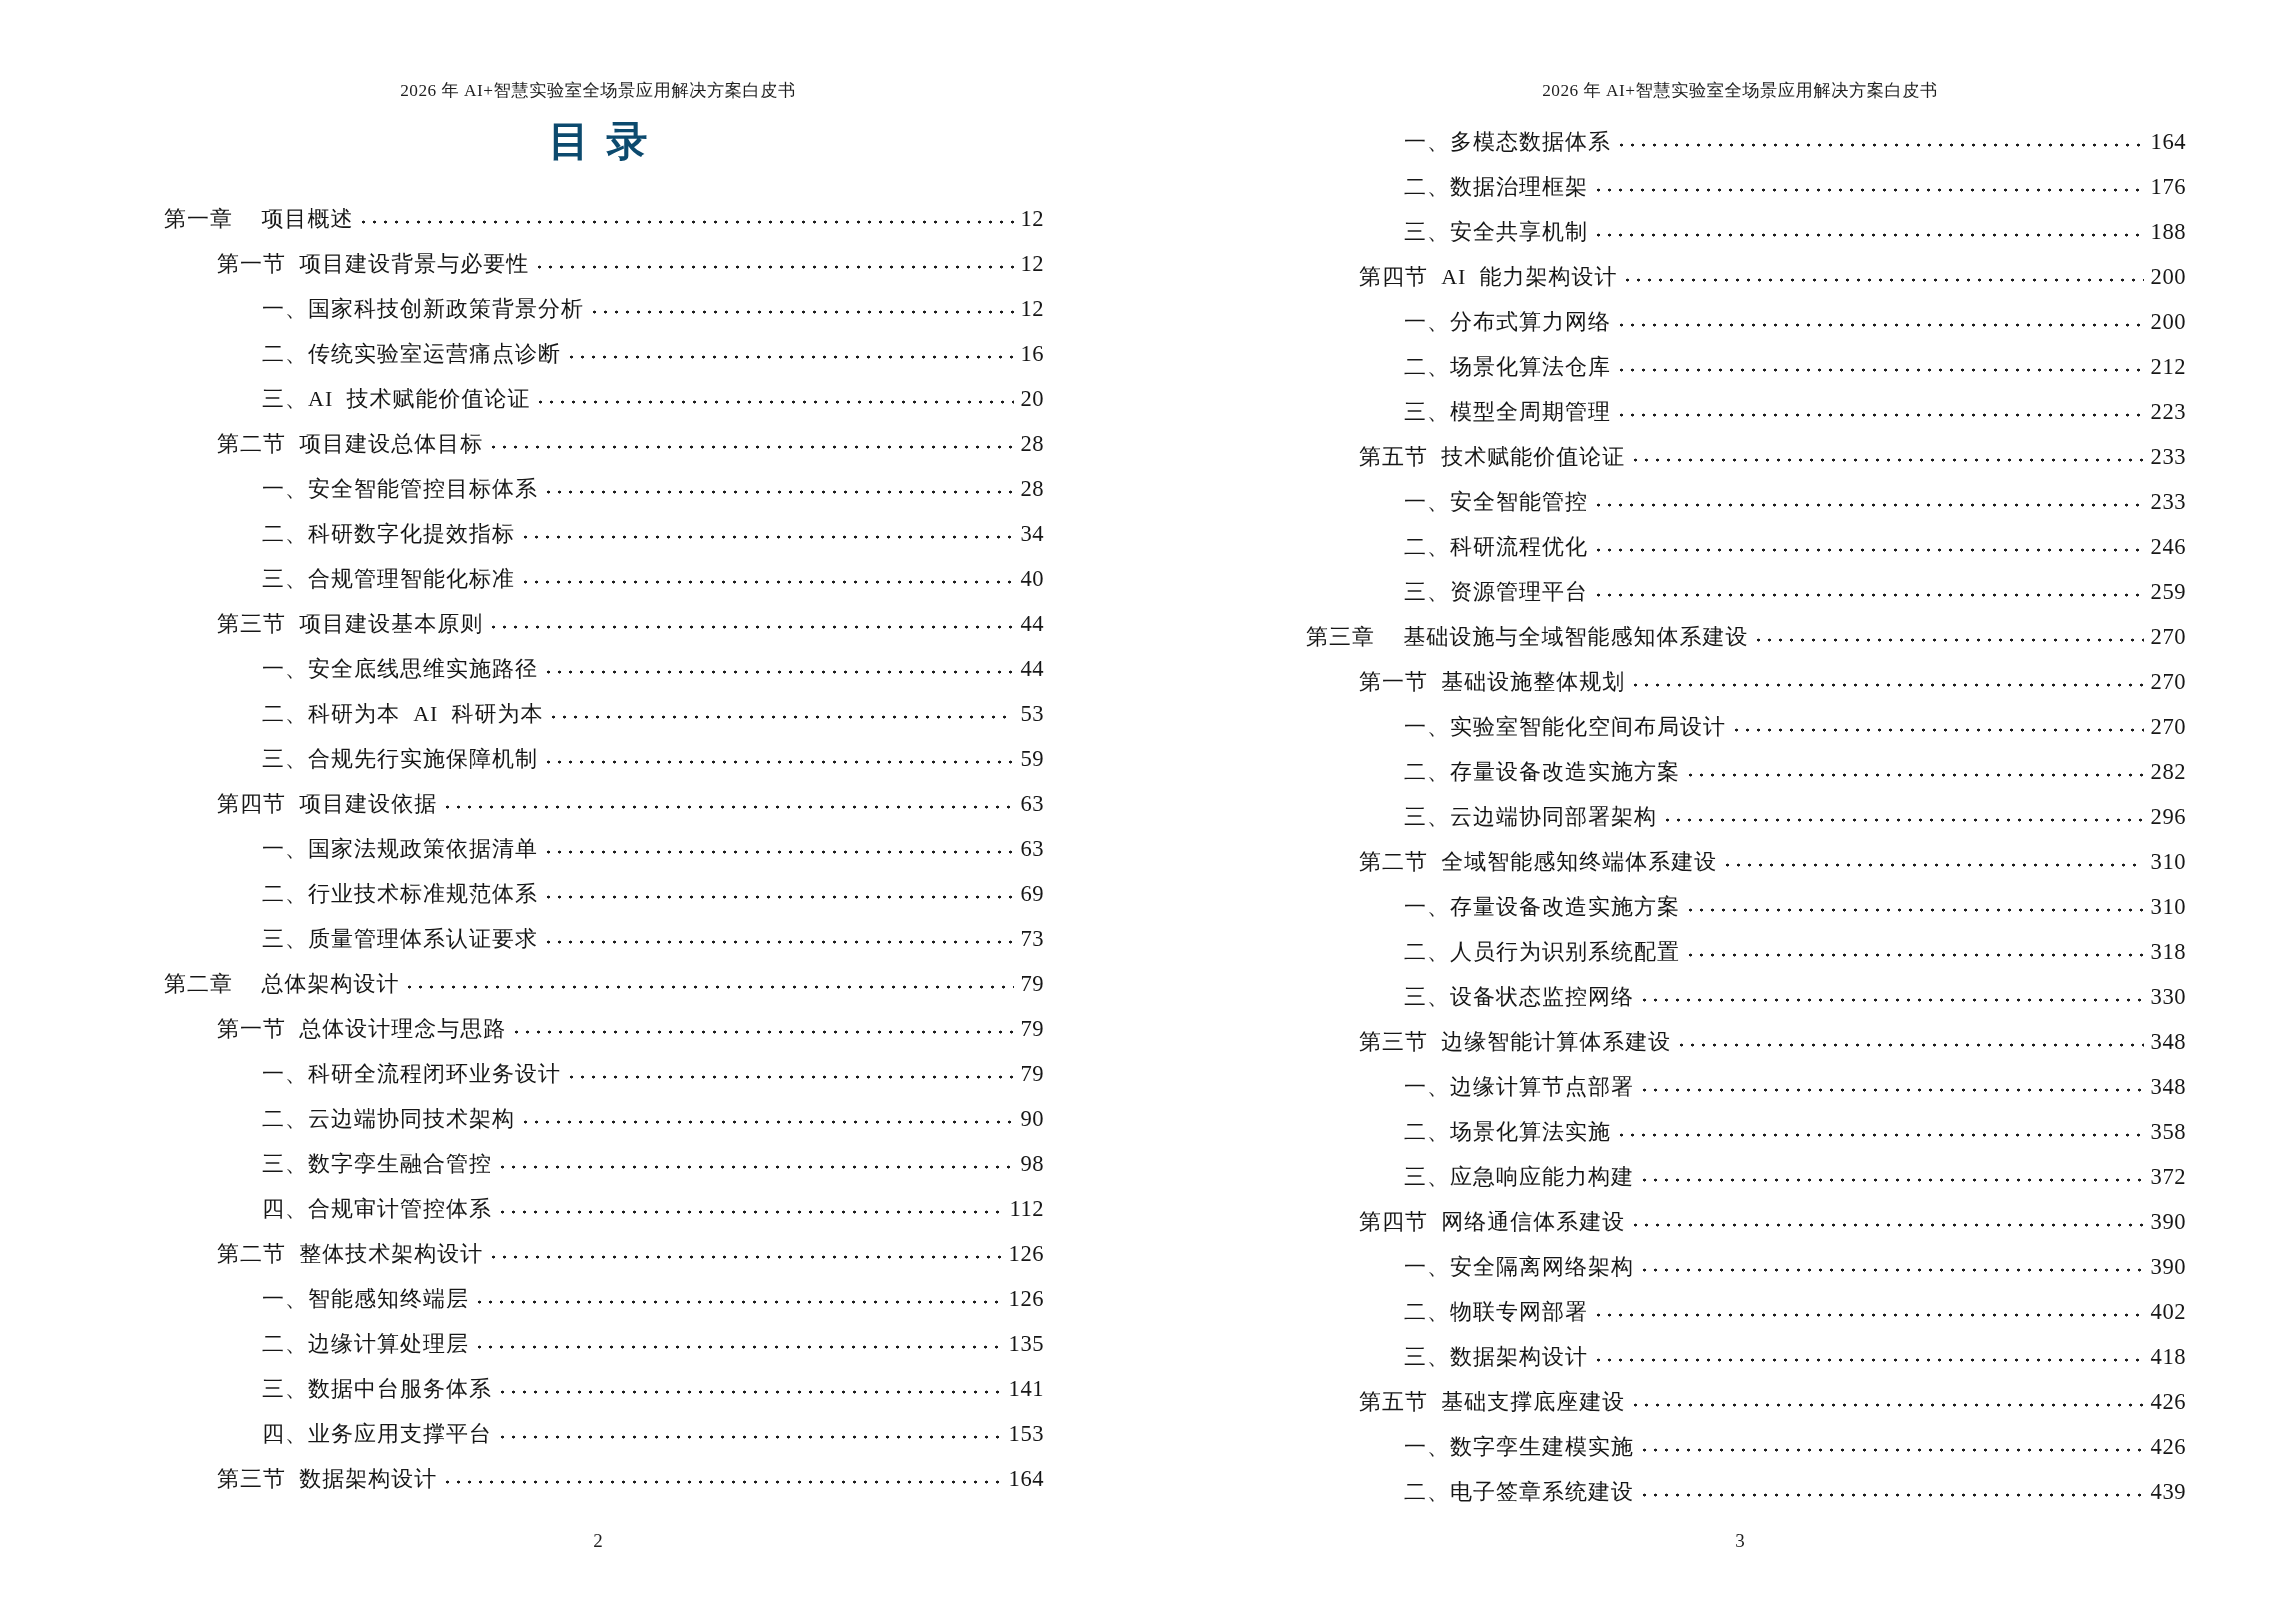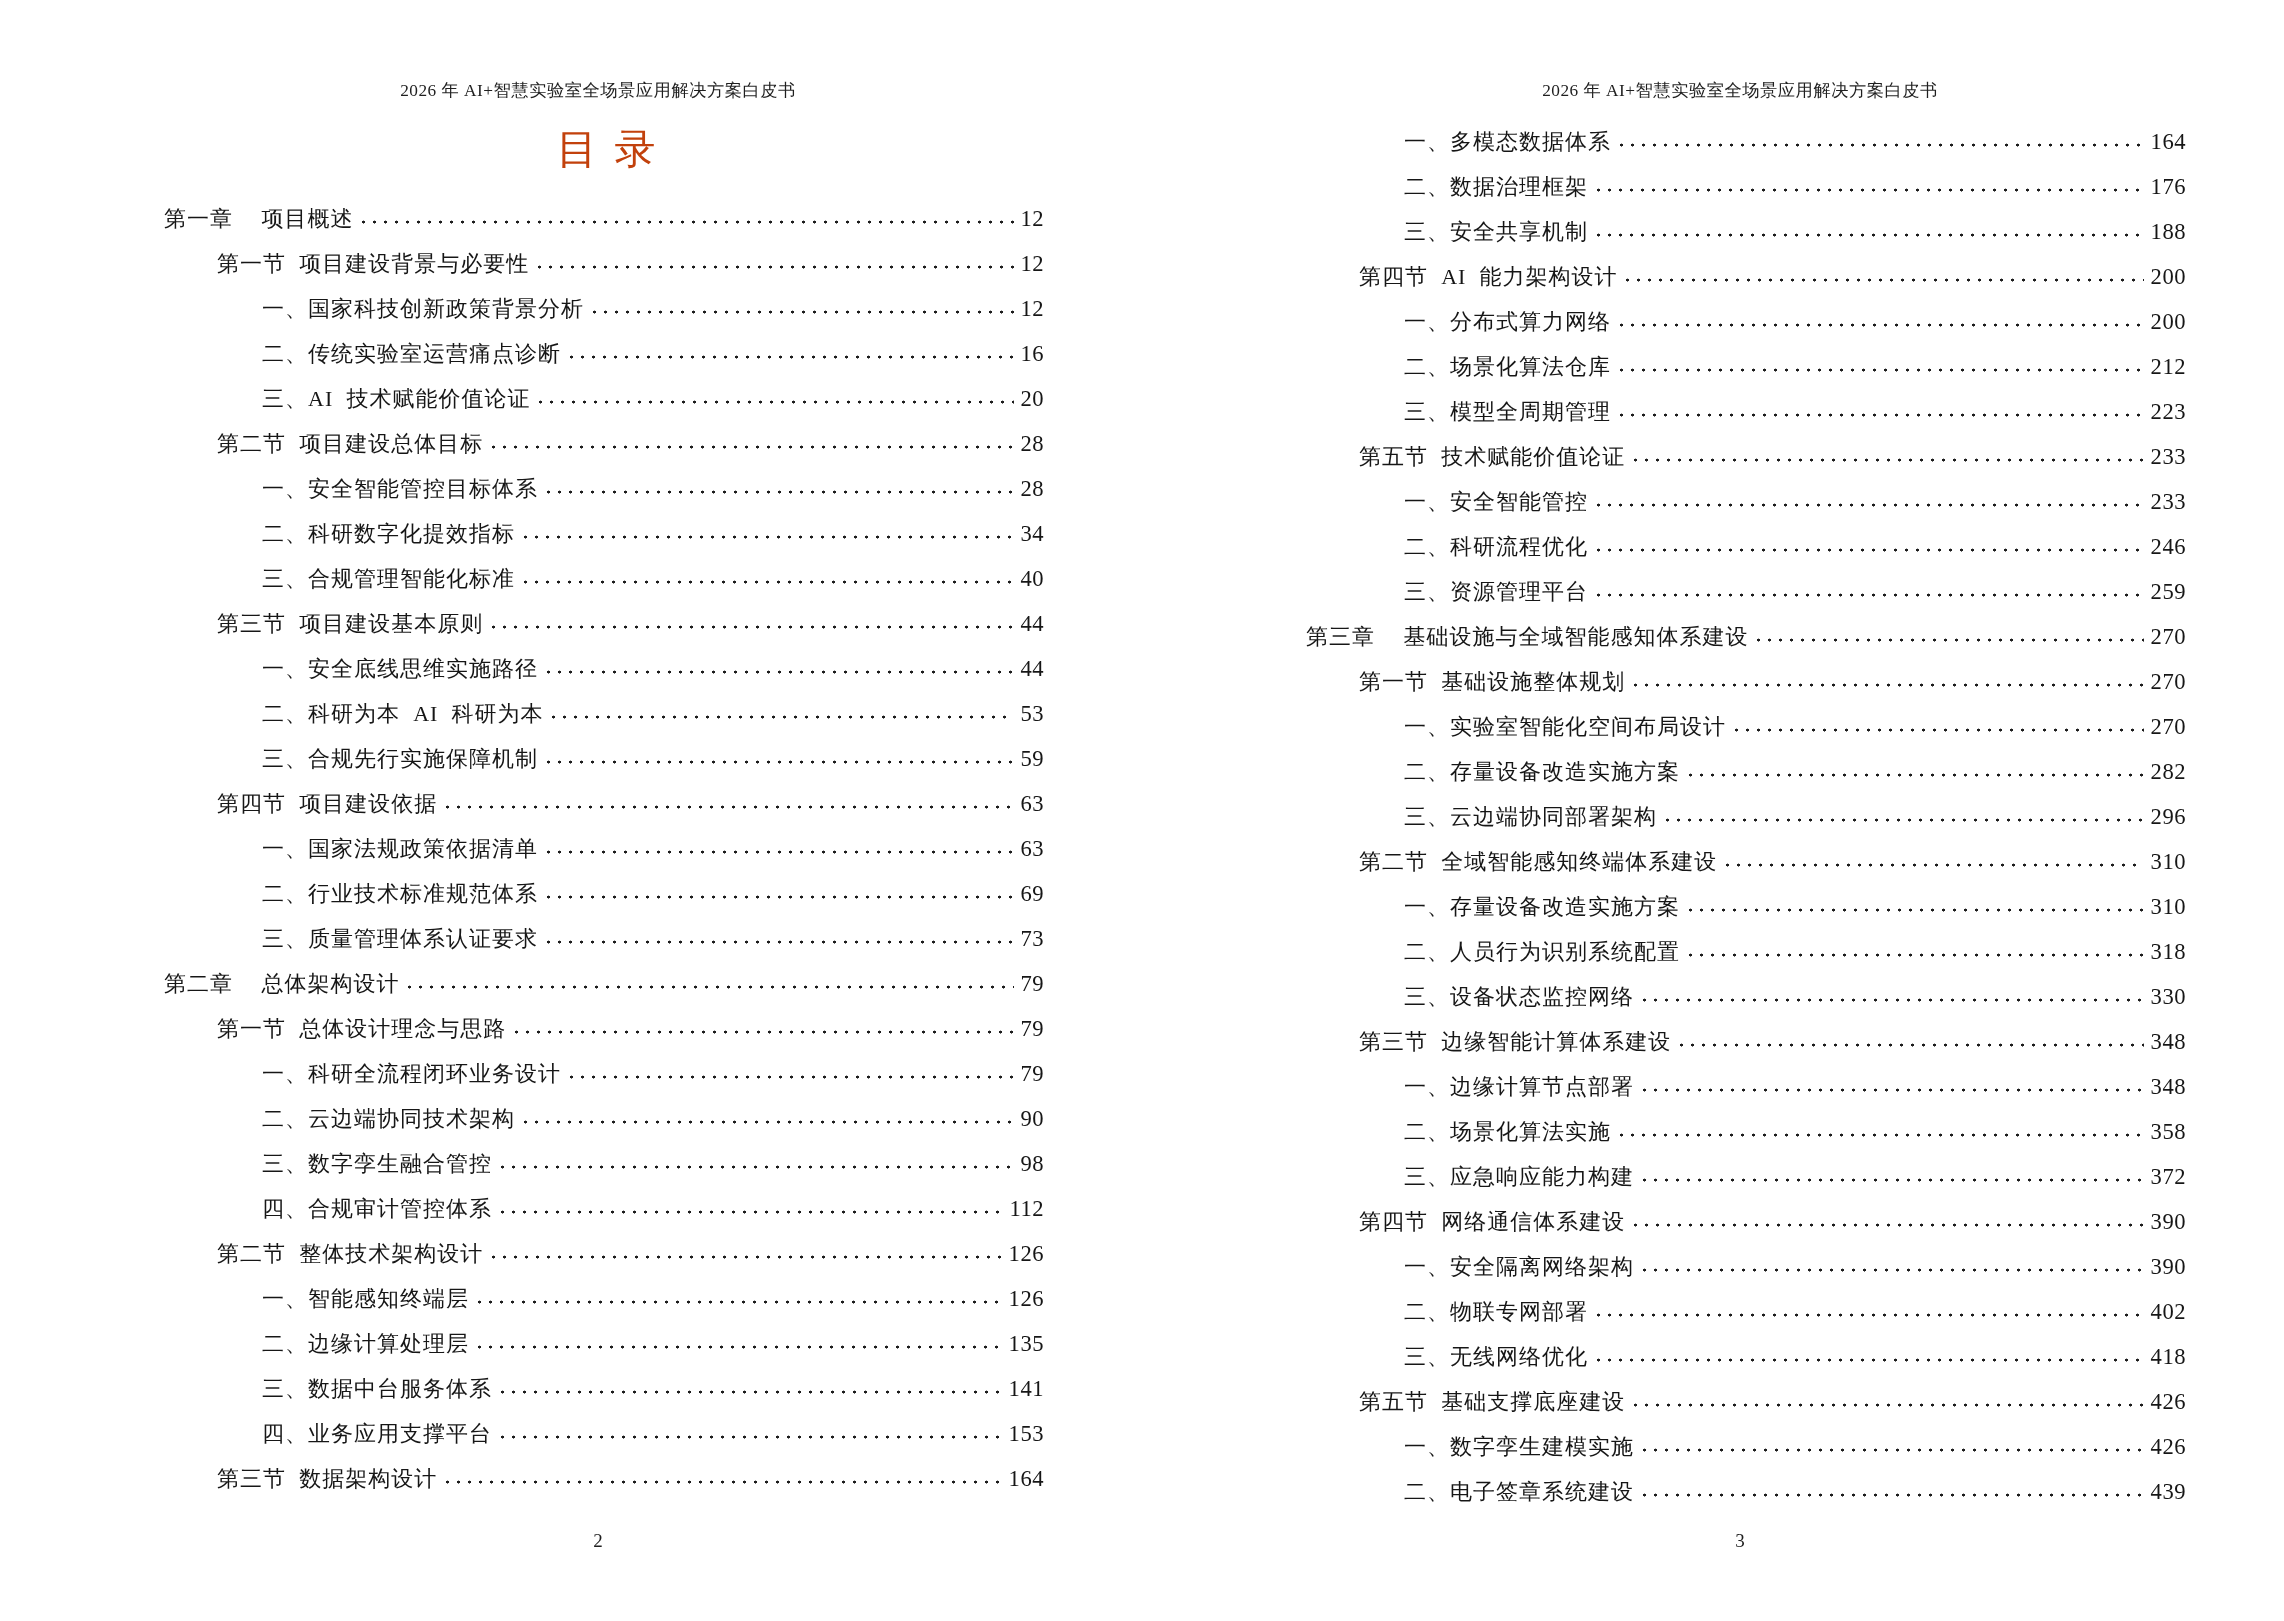--- a/index.html
+++ b/index.html
@@ -36,27 +36,27 @@
     line-height: 1.1;
     letter-spacing: 0.5px;
     color: #1f1f1f;
     white-space: nowrap;
   }
   .toc-title {
     position: absolute;
     top: 119px;
     left: 158px;
     width: 880px;
-    margin: 8px;
+    margin: 0;
     text-align: center;
     font-size: 41px;
-    font-weight: normal;
+    font-weight: bold;
     line-height: 1.1;
     word-spacing: 6.7px;
-    color: #c2410c;
+    color: #0c4a6e;
   }
   .toc {
     position: absolute;
     left: 164px;
     width: 880px;
   }
   #toc-0 { top: 196px; }
   #toc-1 { top: 119px; }
 
   .row {
@@ -396,21 +396,21 @@
           <span class="label">一、安全隔离网络架构</span>
           <span class="leader"></span>
           <span class="pagenum">390</span>
         </div>
         <div class="row level-2">
           <span class="label">二、物联专网部署</span>
           <span class="leader"></span>
           <span class="pagenum">402</span>
         </div>
         <div class="row level-2">
-          <span class="label">三、无线网络优化</span>
+          <span class="label">三、数据架构设计</span>
           <span class="leader"></span>
           <span class="pagenum">418</span>
         </div>
         <div class="row level-1">
           <span class="label">第五节 基础支撑底座建设</span>
           <span class="leader"></span>
           <span class="pagenum">426</span>
         </div>
         <div class="row level-2">
           <span class="label">一、数字孪生建模实施</span>

